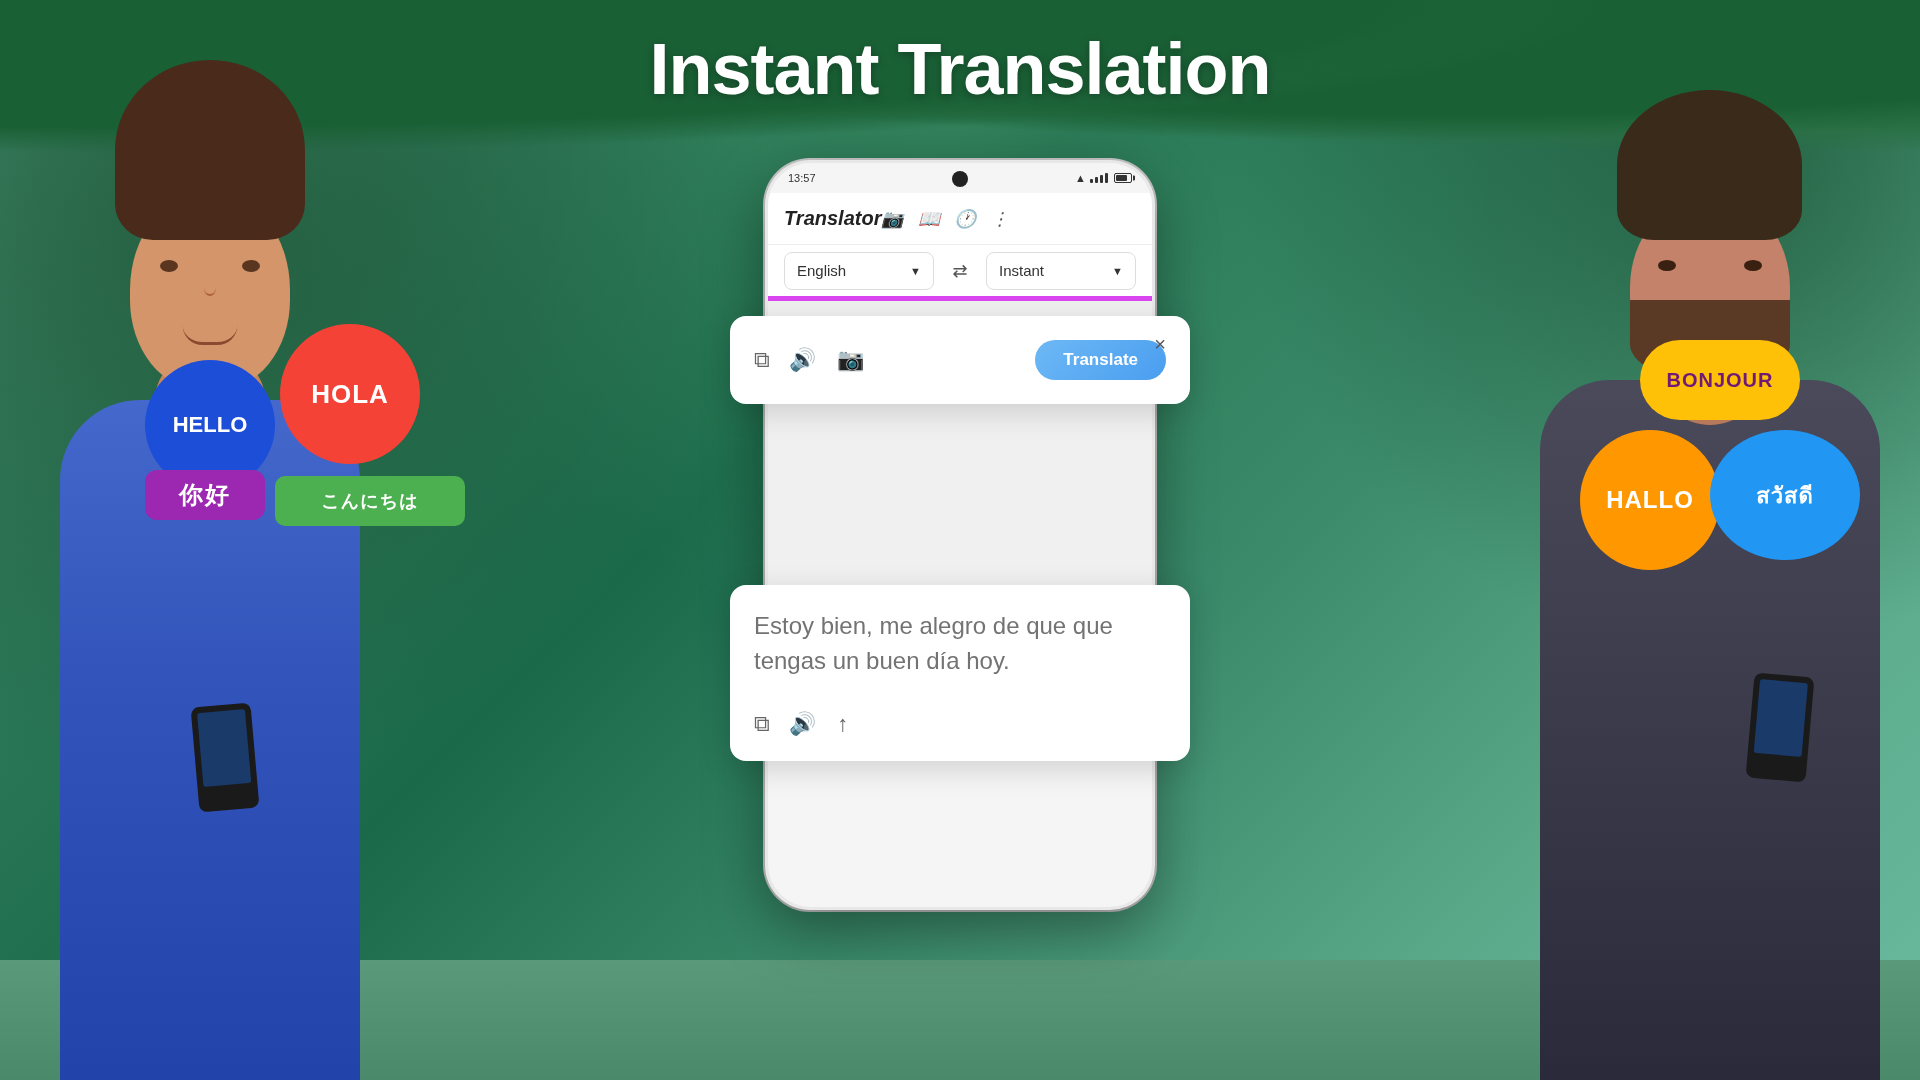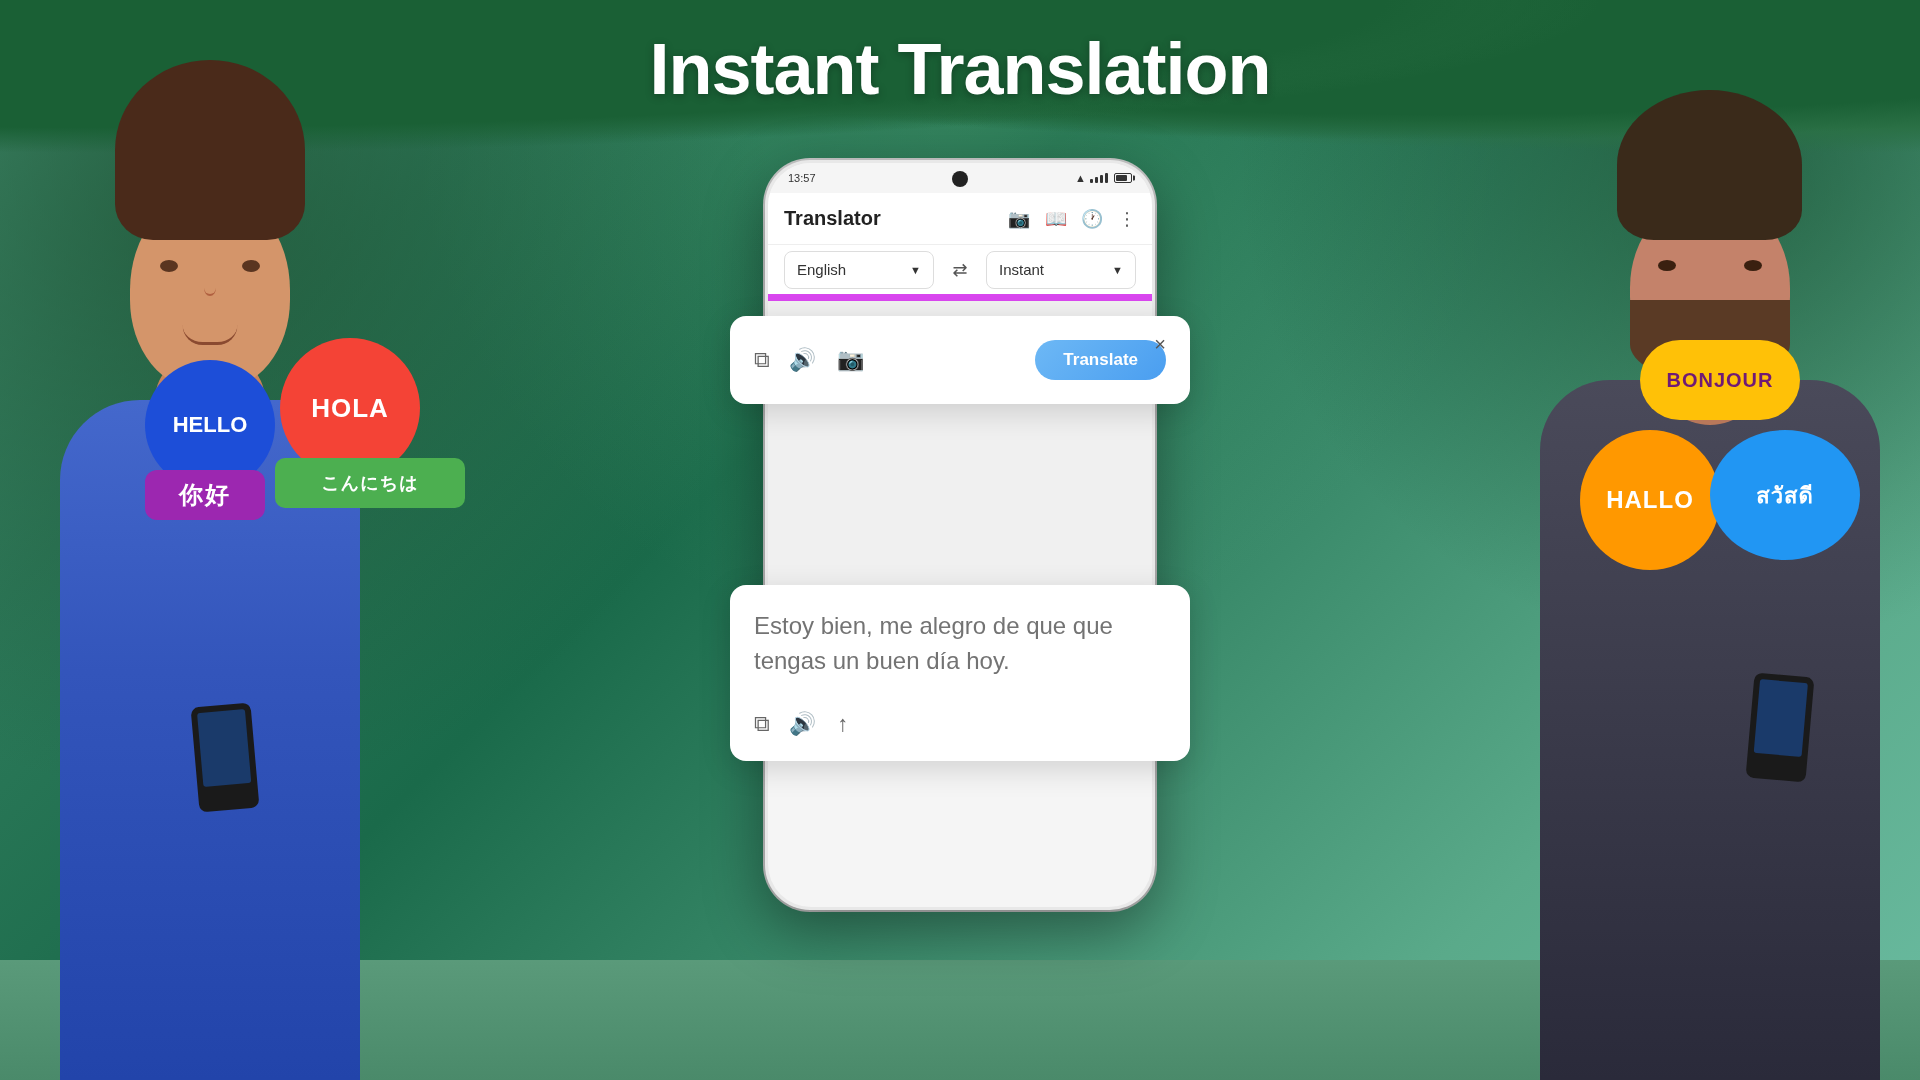--- a/index.html
+++ b/index.html
@@ -65,42 +65,42 @@
       width: 130px;
       height: 130px;
       background: #1d4ed8;
       border-radius: 50%;
       font-size: 22px;
       letter-spacing: 0;
     }
 
     .bubble-hola {
       left: 280px;
-      top: 338px;
+      top: 324px;
       width: 140px;
       height: 140px;
       background: #f44336;
       border-radius: 50%;
       font-size: 26px;
     }
 
     .bubble-nihao {
       left: 145px;
       top: 470px;
       width: 120px;
       height: 50px;
       background: #9c27b0;
       border-radius: 12px;
       font-size: 24px;
       letter-spacing: 2px;
     }
 
     .bubble-konnichiwa {
       left: 275px;
-      top: 458px;
+      top: 476px;
       width: 190px;
       height: 50px;
       background: #4caf50;
       border-radius: 10px;
       font-size: 18px;
     }
 
     
     .bubble-bonjour {
       right: 120px;
@@ -227,22 +227,22 @@
       border-radius: 50%;
       z-index: 2;
     }
 
     .phone-app-bar {
       background: #ffffff;
       height: 52px;
       display: flex;
       align-items: center;
       padding: 0 16px;
-      justify-content: space-between;
       border-bottom: 1px solid #eee;
+      font-style: italic;
     }
 
     .app-title {
       font-size: 20px;
       font-weight: 600;
       color: #222;
     }
 
     .app-icons {
       display: flex;
@@ -252,21 +252,21 @@
       font-size: 18px;
     }
 
     .phone-lang-bar {
       background: #ffffff;
       height: 56px;
       display: flex;
       align-items: center;
       padding: 0 16px;
       gap: 8px;
-      border-bottom: 7px solid #d946ef;
+      border-bottom: 5px solid #d946ef;
     }
 
     .lang-select {
       flex: 1;
       height: 38px;
       border: 1px solid #ddd;
       border-radius: 8px;
       display: flex;
       align-items: center;
       justify-content: space-between;

